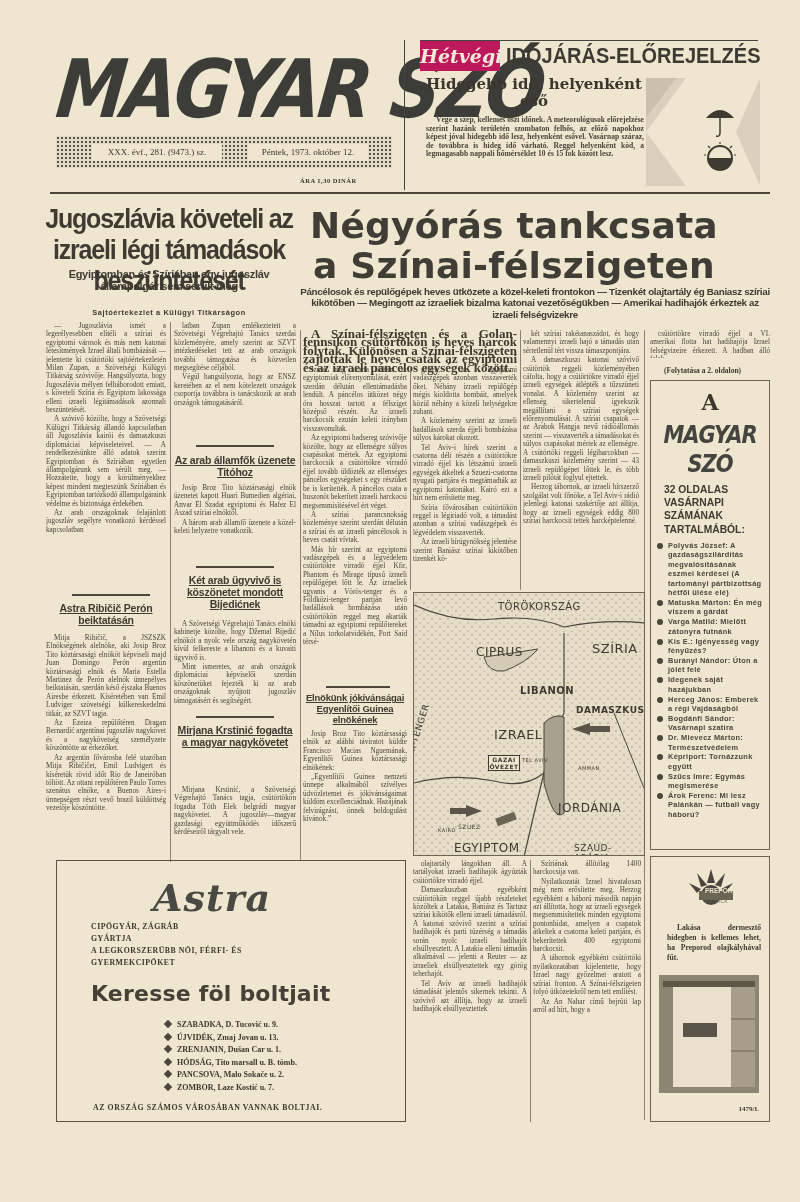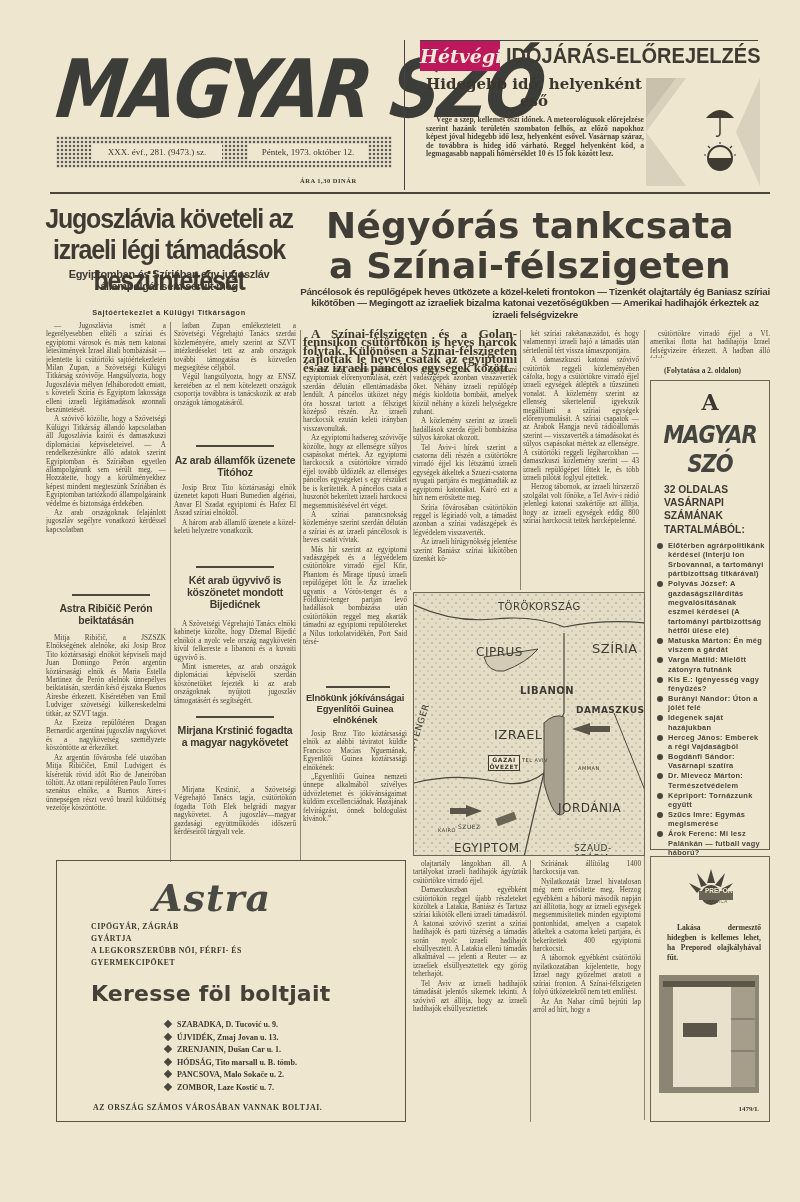--- a/index.html
+++ b/index.html
@@ -23,26 +23,26 @@
   .hetvegi { position: absolute; left: 0; top: 0; width: 80px; height: 30px; background: #be185d; color: #f2ebd8; font-family: "DejaVu Serif", serif; font-style: italic; font-weight: bold; font-size: 19px; text-align: center; line-height: 30px; }
   .idojaras { position: absolute; left: 86px; top: 2px; font-family: "Liberation Sans", sans-serif; font-weight: bold; font-size: 20px; letter-spacing: 0px; color: #3c3a33; transform: scaleY(1.1); transform-origin: left top; white-space: nowrap; }
   .weather-title { left: 425px; top: 76px; width: 218px; font-family: "DejaVu Serif", serif; font-weight: bold; font-size: 15px; line-height: 17px; text-align: center; color: #3a362e; }
   .weather-body { left: 426px; top: 116px; width: 218px; font-family: "Liberation Serif", serif; font-weight: bold; font-size: 7.6px; line-height: 8.6px; color: #4a453b; text-align: justify; text-indent: 10px; }
   .weather-art { left: 646px; top: 78px; width: 114px; height: 108px; background: #d9d1bc; overflow: hidden; }
 
   
   .head-left { left: 44px; top: 202px; width: 250px; font-size: 25px; line-height: 28px; letter-spacing: -1.2px; transform: scaleY(1.12); transform-origin: left top; }
   .sub-left { left: 44px; top: 268px; width: 250px; font-size: 11px; line-height: 12px; }
   .subsub-left { left: 44px; top: 308px; width: 250px; font-size: 7.4px; letter-spacing: 0.6px; }
-  .head-main { left: 312px; top: 206px; width: 436px; font-family: "DejaVu Sans", sans-serif; font-weight: bold; font-size: 36px; line-height: 40px; text-align: center; color: #3f3d36; letter-spacing: 0.2px; }
+  .head-main { left: 296px; top: 206px; width: 436px; font-family: "DejaVu Sans", sans-serif; font-weight: bold; font-size: 36px; line-height: 40px; text-align: center; color: #3f3d36; letter-spacing: 0.2px; }
   .sub-main { left: 300px; top: 286px; width: 470px; font-size: 9.8px; line-height: 11.4px; }
 
   .lead { left: 303px; top: 330px; width: 214px; font-family: "Liberation Serif", serif; font-weight: bold; font-size: 13px; line-height: 8.4px; color: #3d392f; text-align: justify; text-indent: 8px; }
 
-  .subhead { font-size: 10.5px; line-height: 12px; letter-spacing: -0.2px; }
+  .subhead { font-size: 10.5px; line-height: 12px; letter-spacing: -0.2px; text-decoration: underline; }
   .sep { height: 2px; background: #4d473d; }
 
   
   .magyar-box { left: 650px; top: 380px; width: 120px; height: 470px; border: 1px solid #6a6354; }
   .box-a { text-align: center; font-family: "DejaVu Serif", serif; font-weight: bold; font-size: 22px; color: #3b372f; margin-top: 8px; }
   .box-logo { text-align: center; font-family: "DejaVu Sans", sans-serif; font-weight: bold; font-style: italic; font-size: 21px; color: #454540; letter-spacing: -1px; margin-top: 10px; transform: scaleY(1.2); }
   .box-sub { font-family: "Liberation Sans", sans-serif; font-weight: bold; font-size: 10.3px; line-height: 12px; color: #3d3a33; padding-left: 13px; margin-top: 10px; transform: scaleY(1.1); transform-origin: left top; }
   .box-list { font-family: "Liberation Sans", sans-serif; font-weight: bold; font-size: 7.4px; line-height: 9.4px; color: #4a463d; padding: 10px 4px 0 6px; letter-spacing: 0.3px; }
   .box-list li { list-style: none; position: relative; padding-left: 11px; margin-bottom: 0.5px; }
   .box-list li::before { content: ""; position: absolute; left: 0; top: 2px; width: 6px; height: 6px; border-radius: 50%; background: #4a463d; }
@@ -232,21 +232,20 @@
   <p>Nyilatkozatát Izrael hivatalosan még nem erősítette meg. Herzog egyébként a háború második napján azt állította, hogy az izraeli egységek megsemmisítettek minden egyiptomi pontonhidat, amelyen a csapatok átkeltek a csatorna keleti partjára, és bekerítettek 400 egyiptomi harckocsit.</p>
   <p>A tábornok egyébként csütörtöki nyilatkozatában kijelentette, hogy Izrael nagy győzelmet aratott a szíriai fronton. A Színai-félszigeten folyó ütközetekről nem tett említést.</p>
   <p>Az An Nahar című bejrúti lap arról ad hírt, hogy a</p>
 </div>
 
 <div class="abs magyar-box">
   <div class="box-a">A</div>
   <div class="box-logo">MAGYAR SZÓ</div>
   <div class="box-sub">32 OLDALAS VASÁRNAPI SZÁMÁNAK TARTALMÁBÓL:</div>
   <ul class="box-list">
-    <li>Előtérben agrárpolitikánk kérdései (Interjú Ion Srbovannal, a tartományi pártbizottság titkárával)</li>
     <li>Polyvás József: A gazdaságszilárdítás megvalósításának eszmei kérdései (A tartományi pártbizottság hétfői ülése elé)</li>
     <li>Matuska Márton: Én még viszem a gárdát</li>
     <li>Varga Matild: Mielőtt zátonyra futnánk</li>
     <li>Kis E.: Igényesség vagy fényűzés?</li>
     <li>Burányi Nándor: Úton a jólét felé</li>
     <li>Idegenek saját hazájukban</li>
     <li>Herceg János: Emberek a régi Vajdaságból</li>
     <li>Bogdánfi Sándor: Vasárnapi szatíra</li>
     <li>Dr. Mievecz Márton: Természetvédelem</li>
     <li>Képriport: Tornázzunk együtt</li>

